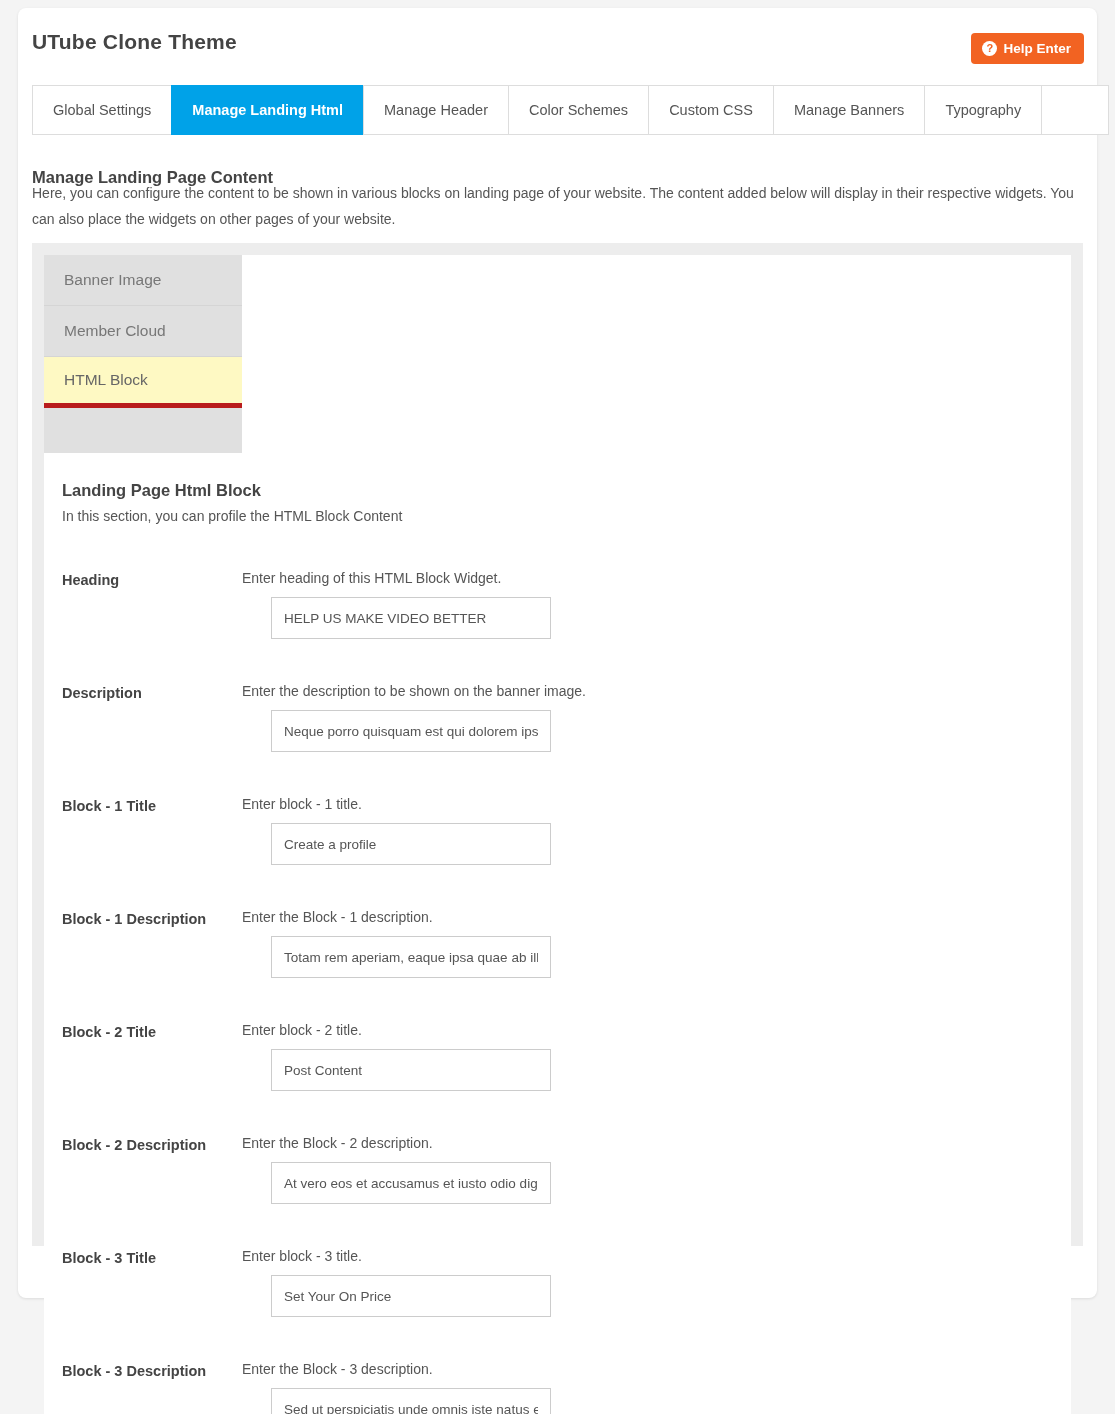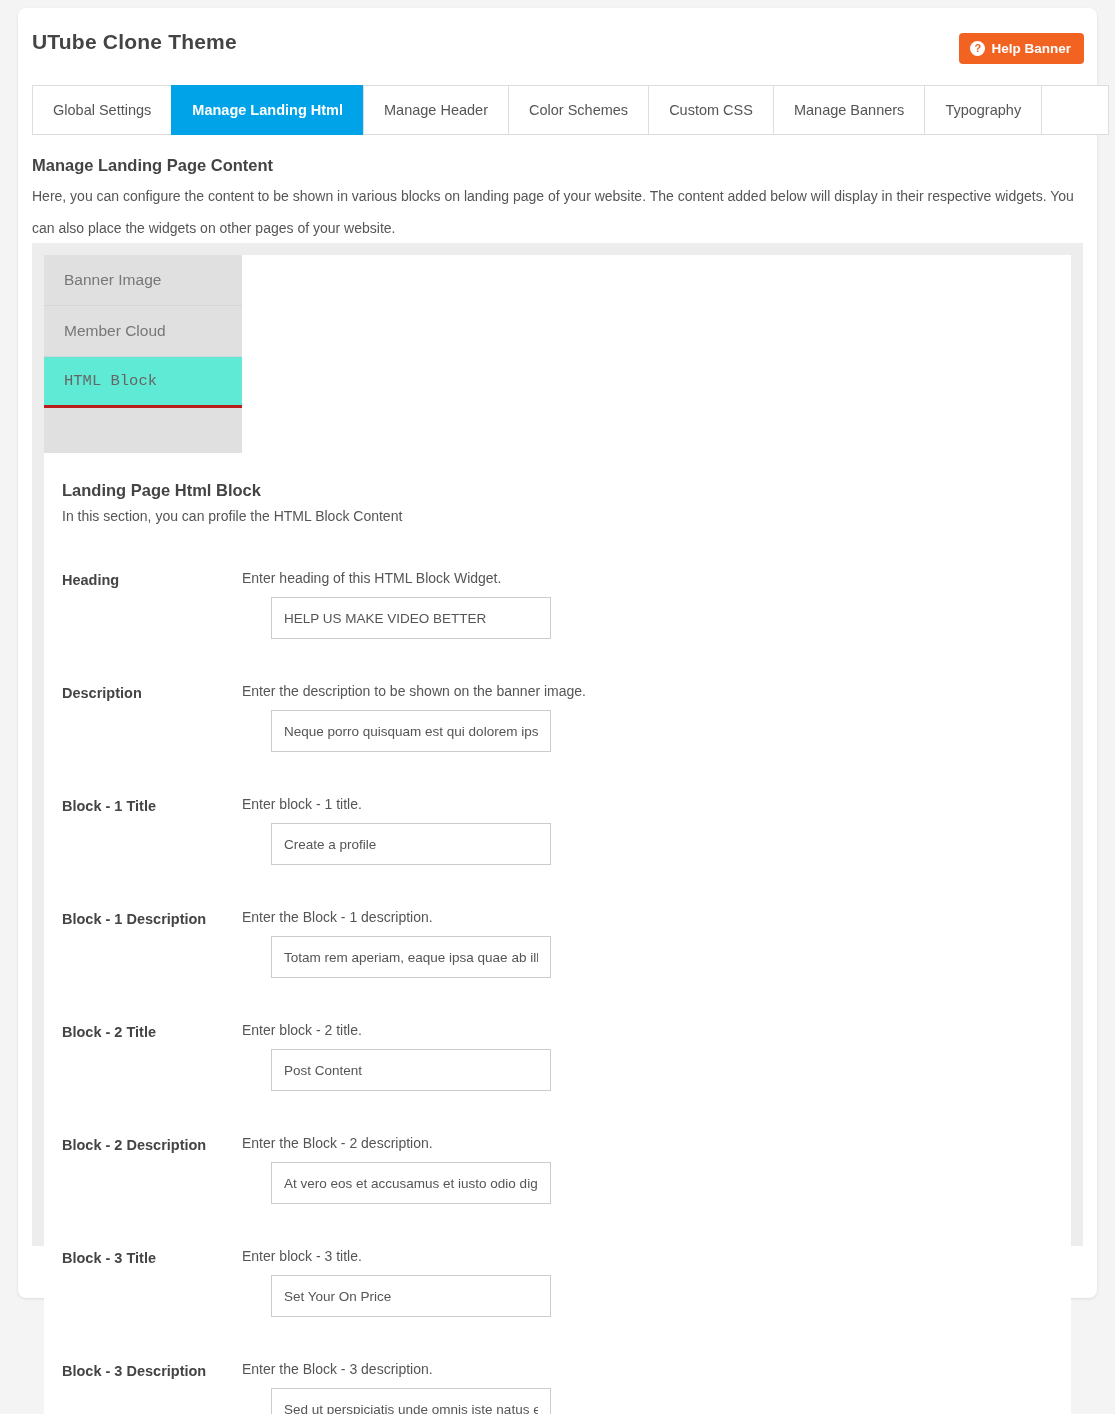--- a/index.html
+++ b/index.html
@@ -99,33 +99,33 @@
     color: #ffffff;
     font-weight: bold;
     border-color: #00a2e8;
   }
   .tab.blank { width: 68px; padding: 0; cursor: default; }
 
   
   .section-title {
     position: absolute;
     left: 14px;
-    top: 148px;
+    top: 160px;
     font-size: 16.5px;
     font-weight: bold;
     color: #444444;
   }
   .section-desc {
     position: absolute;
     left: 14px;
     top: 172px;
     width: 1052px;
     font-size: 14px;
     color: #555555;
-    line-height: 32px;
+    line-height: 26px;
   }
 
   
   .panel-outer {
     position: absolute;
     left: 14px;
     top: 235px;
     width: 1051px;
     height: 1003px;
     background: #ededed;
@@ -151,24 +151,23 @@
     display: flex;
     align-items: center;
     padding-left: 20px;
     font-size: 15.5px;
     color: #777777;
     border-bottom: 1px solid #d5d5d5;
     cursor: pointer;
     background: #e0e0e0;
   }
   .side-item.active {
-    background: #5eead4;
+    background: #fef9c3;
     color: #666666;
-    border-bottom: 3px solid #b91c1c;
-    font-family: Liberation Mono, monospace;
+    border-bottom: 5px solid #b91c1c;
   }
 
   
   .content-pane {
     flex: 1 1 auto;
     background: #ffffff;
     position: relative;
     padding: 20px 24px 8px 18px;
   }
   .block-title {
@@ -236,21 +235,21 @@
 </style>
 </head>
 <body>
 
 <div class="page-card">
 
   <div class="header-row">
     <div class="app-title">UTube Clone Theme</div>
     <button class="help-center-btn">
       <span class="help-icon">?</span>
-      <span>Help Banner</span>
+      <span>Help Enter</span>
     </button>
   </div>
 
   <div class="tabs" id="tabs">
       <div class="tab">Global Settings</div>
       <div class="tab active">Manage Landing Html</div>
       <div class="tab">Manage Header</div>
       <div class="tab">Color Schemes</div>
       <div class="tab">Custom CSS</div>
       <div class="tab">Manage Banners</div>

